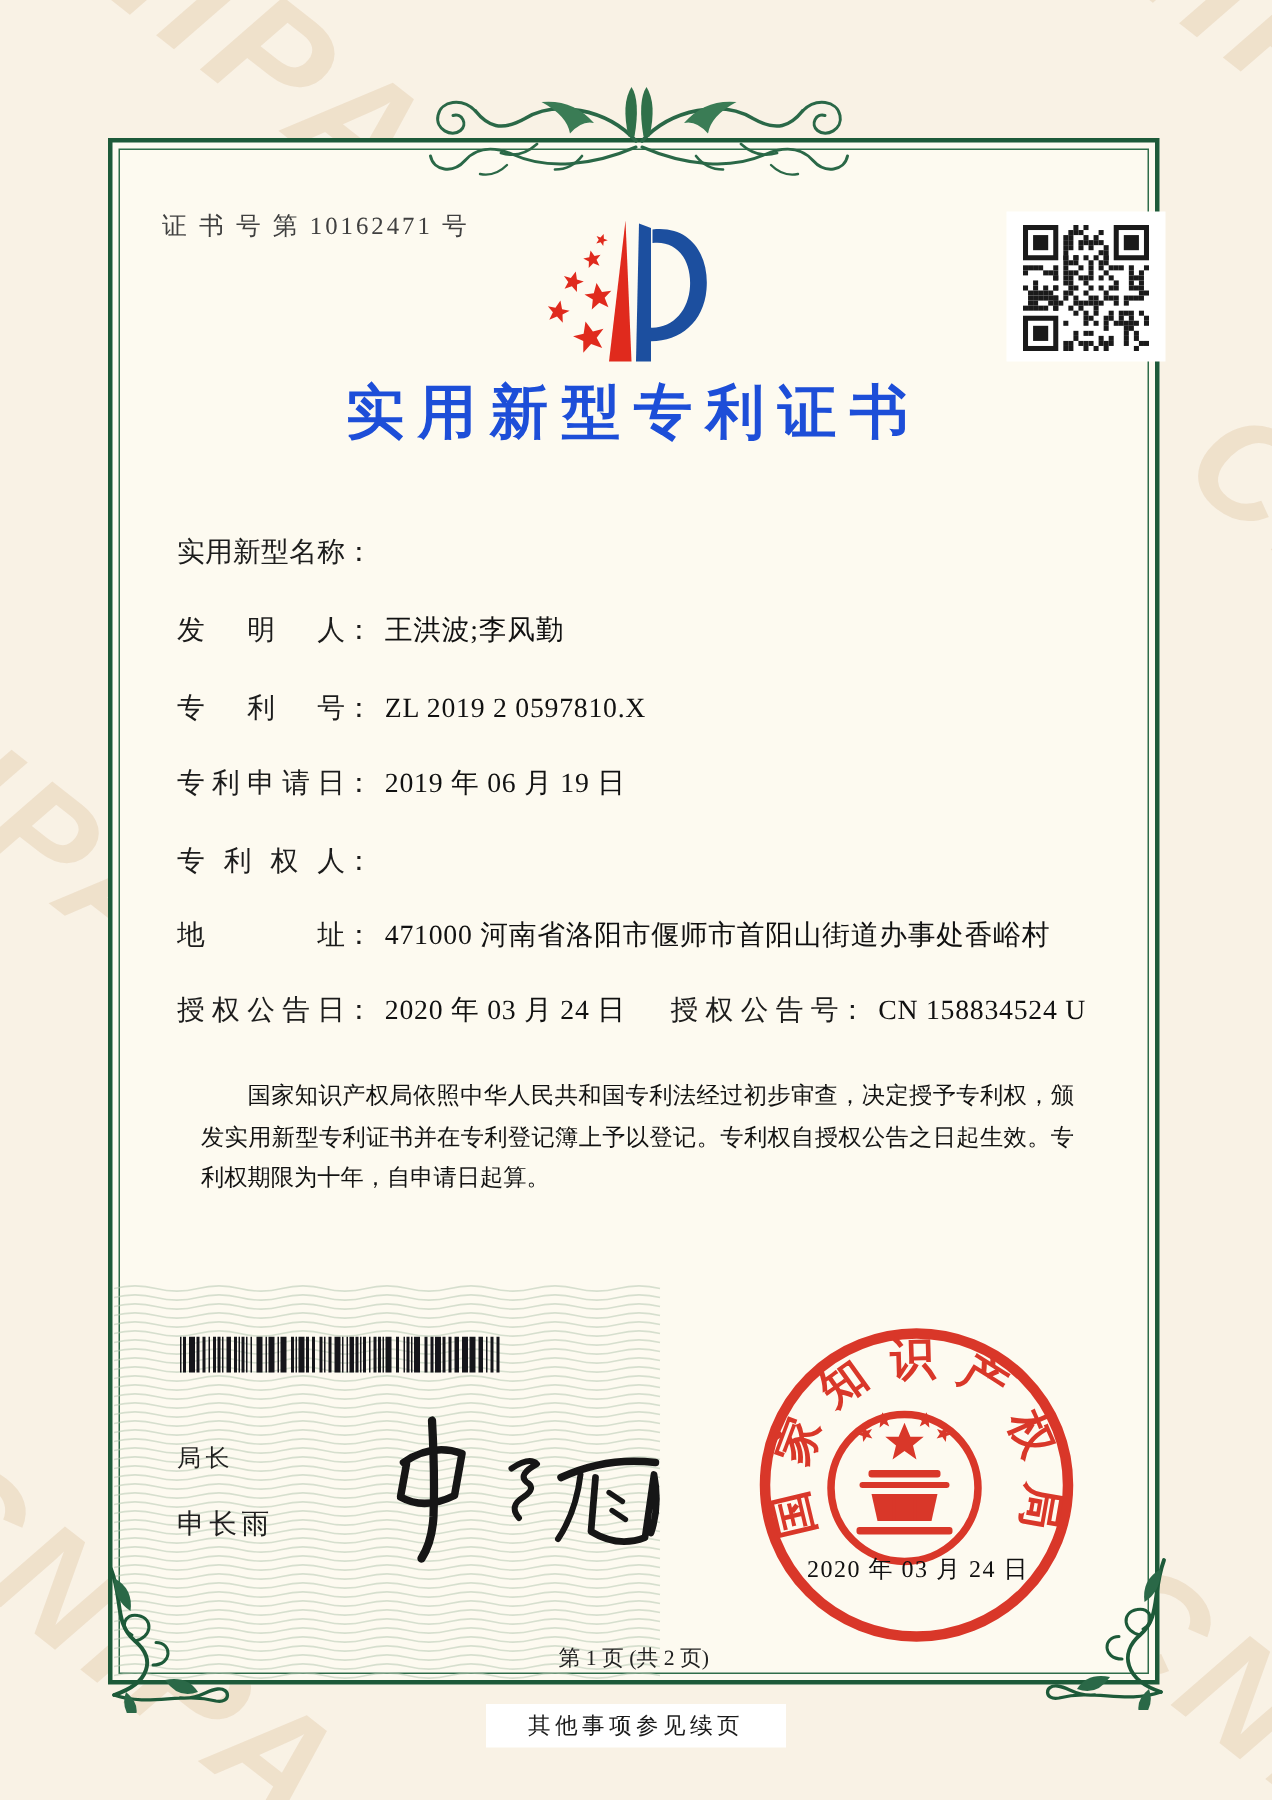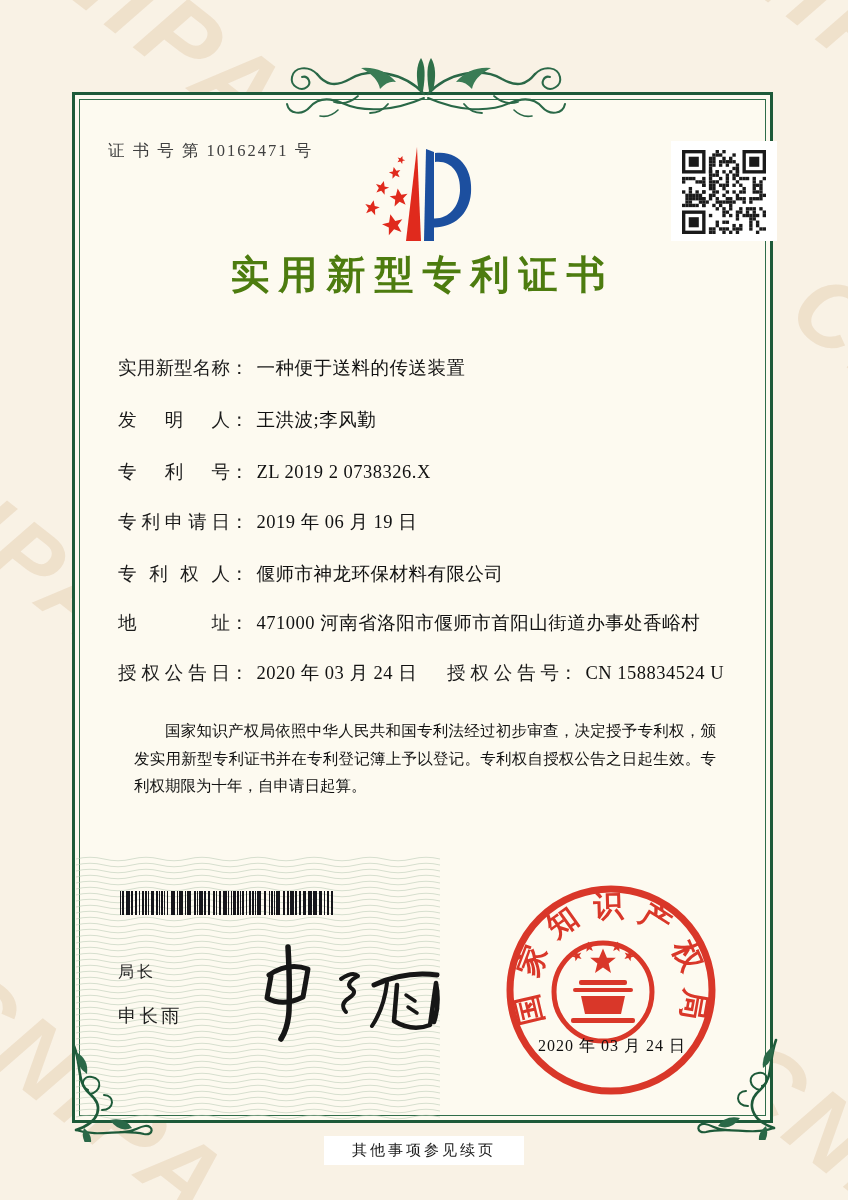--- a/index.html
+++ b/index.html
@@ -26,21 +26,21 @@
   }
   svg.deco{position:absolute;z-index:2;}
   .content{position:absolute;inset:0;z-index:3;}
   
   .cert-no{position:absolute;left:108px;top:140px;font-size:16.5px;letter-spacing:2px;color:#404040;}
   .logo{position:absolute;left:358px;top:140px;}
   .qr-wrap{position:absolute;left:671px;top:141px;width:106px;height:100px;background:#ffffff;}
   .qr-wrap svg{position:absolute;left:11px;top:9px;}
   .doc-title{
     position:absolute;left:72px;width:701px;top:248px;text-align:center;
-    font-size:39px;font-weight:bold;letter-spacing:9px;color:#4d7c0f;
+    font-size:39px;font-weight:bold;letter-spacing:9px;color:#1d4ed8;
   }
   
   .field-row{position:absolute;left:118px;font-size:18.5px;display:flex;align-items:baseline;white-space:nowrap;}
   .flabel{display:inline-flex;justify-content:space-between;width:112px;color:#1c1c1c;}
   .fcolon{margin-right:8px;color:#1c1c1c;}
   .fvalue{color:#111;letter-spacing:0.5px;}
   
   .body-text{
     position:absolute;left:118px;top:701px;width:614px;font-size:15.5px;
     line-height:27.5px;text-align:justify;color:#121212;
@@ -406,60 +406,58 @@
     <div class="field-row" style="top:355px">
       <span class="flabel">
           <span>实</span>
           <span>用</span>
           <span>新</span>
           <span>型</span>
           <span>名</span>
           <span>称</span>
         </span>
         <span class="fcolon">：</span>
-        <span class="fvalue">一种便于送料的传送装置</span>
     </div>
     <div class="field-row" style="top:407px">
       <span class="flabel">
           <span>发</span>
           <span>明</span>
           <span>人</span>
         </span>
         <span class="fcolon">：</span>
         <span class="fvalue">王洪波;李风勤</span>
     </div>
     <div class="field-row" style="top:459px">
       <span class="flabel">
           <span>专</span>
           <span>利</span>
           <span>号</span>
         </span>
         <span class="fcolon">：</span>
-        <span class="fvalue">ZL 2019 2 0738326.X</span>
+        <span class="fvalue">ZL 2019 2 0597810.X</span>
     </div>
     <div class="field-row" style="top:509px">
       <span class="flabel">
           <span>专</span>
           <span>利</span>
           <span>申</span>
           <span>请</span>
           <span>日</span>
         </span>
         <span class="fcolon">：</span>
         <span class="fvalue">2019 年 06 月 19 日</span>
     </div>
     <div class="field-row" style="top:561px">
       <span class="flabel">
           <span>专</span>
           <span>利</span>
           <span>权</span>
           <span>人</span>
         </span>
         <span class="fcolon">：</span>
-        <span class="fvalue">偃师市神龙环保材料有限公司</span>
     </div>
     <div class="field-row" style="top:610px">
       <span class="flabel">
           <span>地</span>
           <span>址</span>
         </span>
         <span class="fcolon">：</span>
         <span class="fvalue">471000 河南省洛阳市偃师市首阳山街道办事处香峪村</span>
     </div>
     <div class="field-row" style="top:660px">
@@ -580,16 +578,17 @@
         <use href="#star" transform="translate(131,80) scale(0.55) rotate(20)" stroke="none"></use>
         <rect x="81" y="104" width="48" height="5" rx="2" stroke="none"></rect>
         <rect x="75" y="112" width="60" height="4" rx="2" stroke="none"></rect>
         <path d="M83,120 L127,120 L123,138 L87,138 Z" stroke="none"></path>
         <rect x="73" y="142" width="64" height="5" rx="2" stroke="none"></rect>
         <path d="M91,122 V138 M98,122 V138 M105,122 V138 M112,122 V138 M119,122 V138" fill="none" stroke-width="2"></path>
       </g>
     </svg>
     <div class="seal-date">2020 年 03 月 24 日</div>
 
+    <div class="page-info">第 1 页 (共 2 页)</div>
     <div class="footer-note">其他事项参见续页</div>
 
   </div>
 </div>
 
 </body></html>

